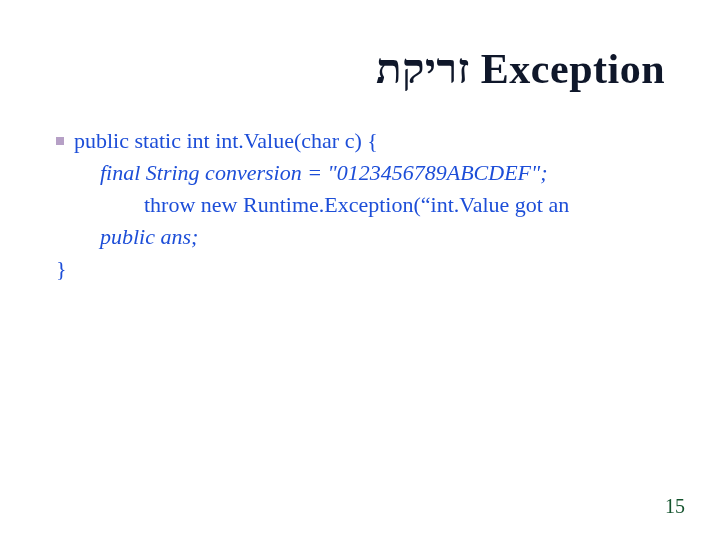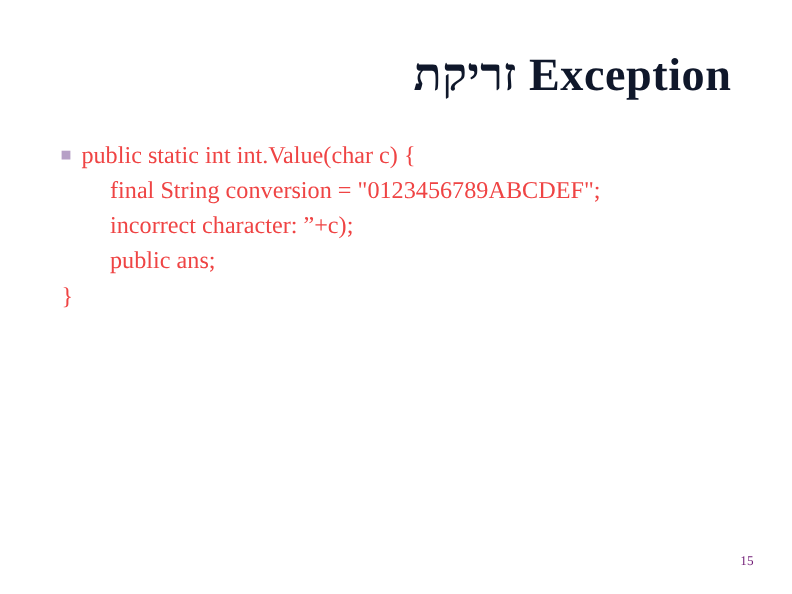--- a/index.html
+++ b/index.html
@@ -20,53 +20,53 @@
     font-size: 42px;
     color: #0f172a;
     text-align: right;
     margin-bottom: 32px;
     letter-spacing: 0.5px;
     padding-right: 10px;
   }
   .code-block {
     font-size: 22px;
     line-height: 1.45;
-    color: #ef4444;
+    color: #1d4ed8;
     padding-left: 6px;
   }
   .line-sig .bullet {
     display: inline-block;
     width: 8px;
     height: 8px;
     background: #b6a0c6;
     margin-right: 10px;
     vertical-align: middle;
     position: relative;
     top: -2px;
   }
-  .indent1 { padding-left: 44px; }
+  .indent1 { padding-left: 44px; font-style: italic; }
   .indent2 { padding-left: 88px; }
   .page-num {
     position: absolute;
     bottom: 22px;
     right: 35px;
-    font-size: 12px;
-    color: #701a75;
+    font-size: 20px;
+    color: #14532d;
   }
 </style>
 </head>
 <body>
 
 <div class="slide">
   <h1 class="title">זריקת Exception</h1>
 
   <div class="code-block">
     <div class="line-sig">
       <span class="bullet"></span><span>public static int int.Value(char c) {</span>
     </div>
     <div class="indent1">final String conversion = "0123456789ABCDEF";</div>
-    <div class="indent1">incorrect character: ”+c);</div>
+    <div class="indent2">throw new Runtime.Exception(“int.Value got an</div>
     <div class="indent1">public  ans;</div>
     <div>}</div>
   </div>
 
   <div class="page-num">15</div>
 </div>
 
 </body></html>

